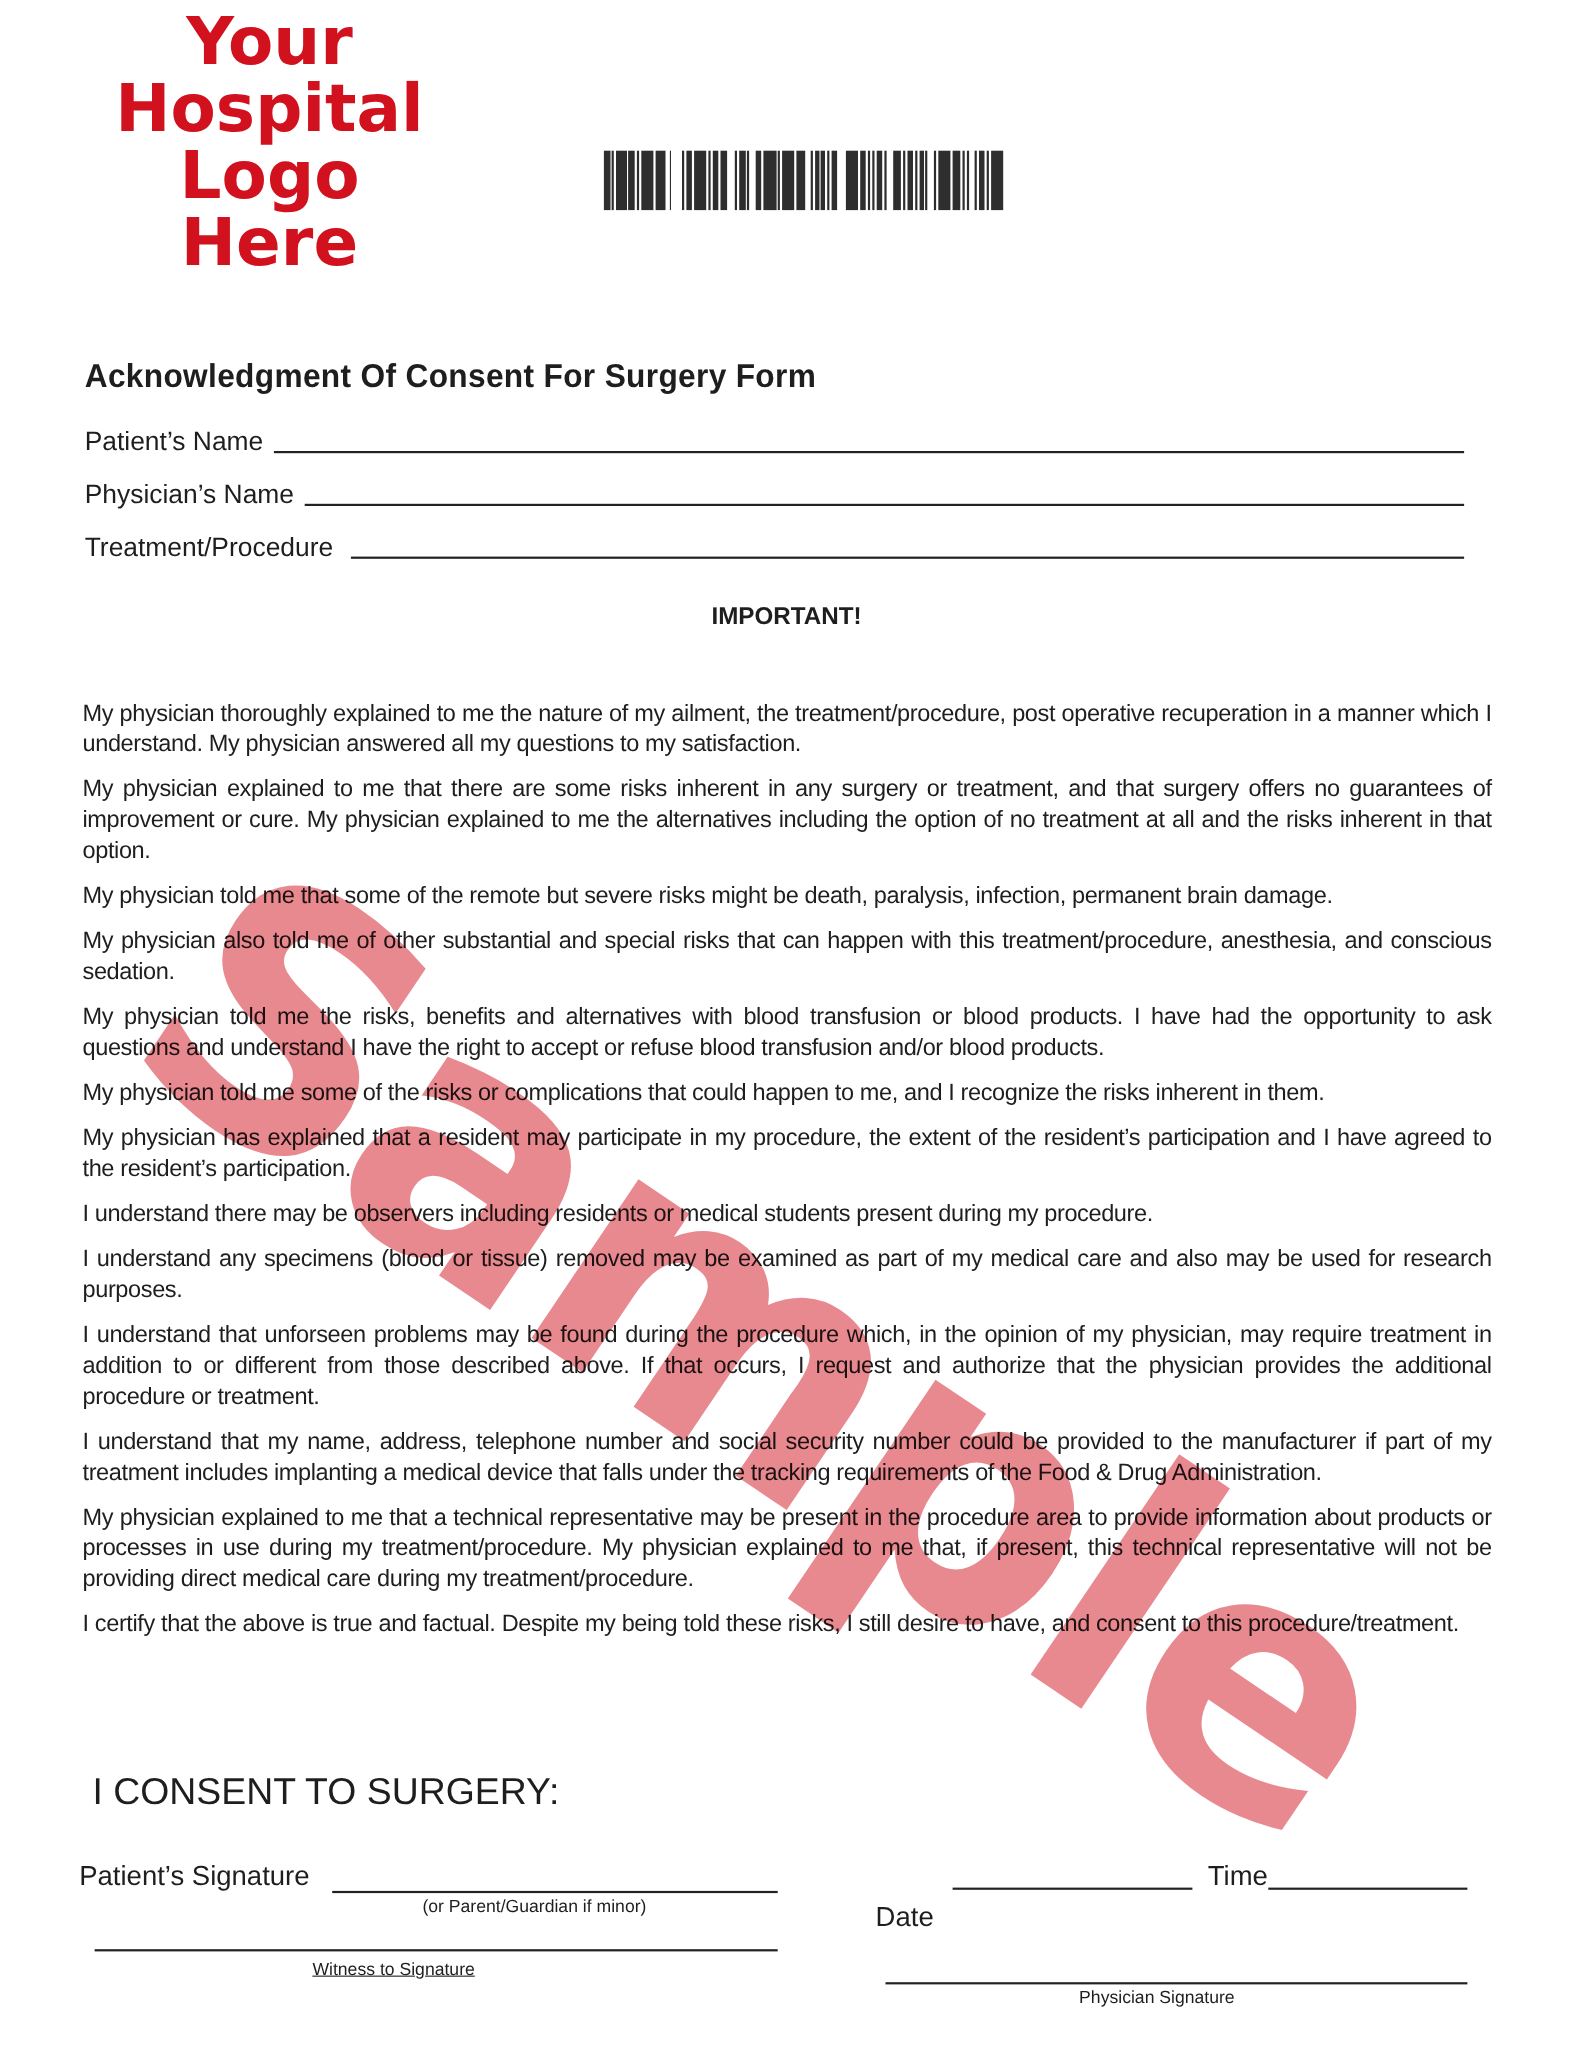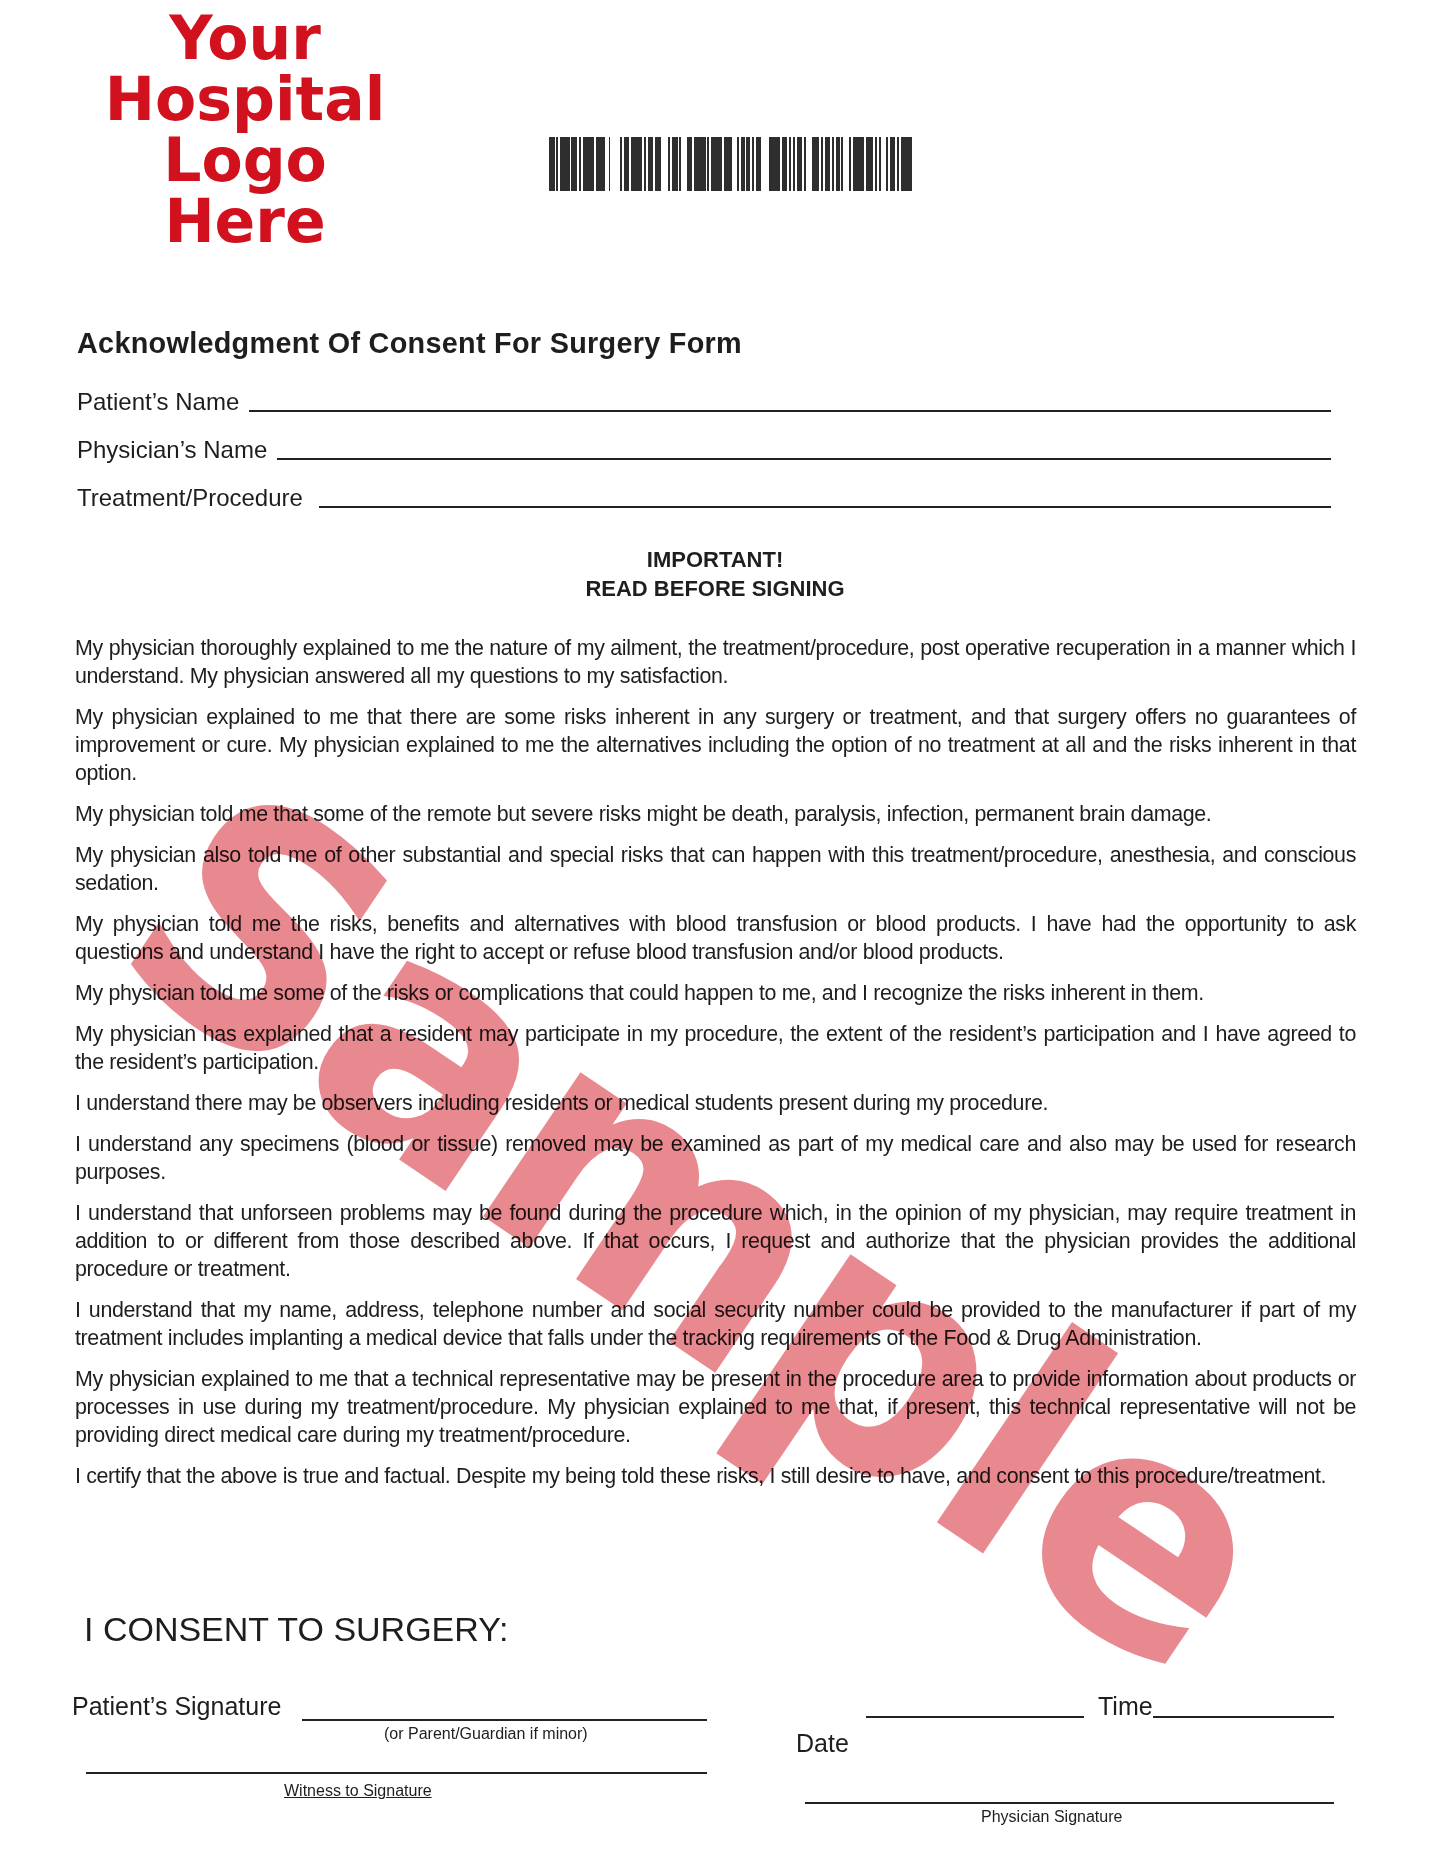--- a/index.html
+++ b/index.html
@@ -145,21 +145,20 @@
   <span class="lbl">Physician’s Name</span>
   <span class="line"></span>
 </div>
 <div class="abs field" style="top:478px;">
   <span class="lbl" style="padding-right:16px;">Treatment/Procedure</span>
   <span class="line"></span>
 </div>
 
 <div class="abs important">
   <div>IMPORTANT!</div>
-  <div>READ BEFORE SIGNING</div>
 </div>
 
 <div class="abs body-text">
   <p>My physician thoroughly explained to me the nature of my ailment, the treatment/procedure, post operative recuperation in a manner which I understand.  My physician answered all my questions to my satisfaction.</p>
   <p>My physician explained to me that there are some risks inherent in any surgery or treatment, and that surgery offers no guarantees of improvement or cure.  My physician explained to me the alternatives including the option of no treatment at all and the risks inherent in that option.</p>
   <p>My physician told me that some of the remote but severe risks might be death, paralysis, infection, permanent brain damage.</p>
   <p>My physician also told me of other substantial and special risks that can happen with this treatment/procedure, anesthesia, and conscious sedation.</p>
   <p>My physician told me the risks, benefits and alternatives with blood transfusion or blood products.  I have had the opportunity to ask questions and understand I have the right to accept or refuse blood transfusion and/or blood products.</p>
   <p>My physician told me some of the risks or complications that could happen to me, and I recognize the risks inherent in them.</p>
   <p>My physician has explained that a resident may participate in my procedure, the extent of the resident’s participation and I have agreed to the resident’s participation.</p>

